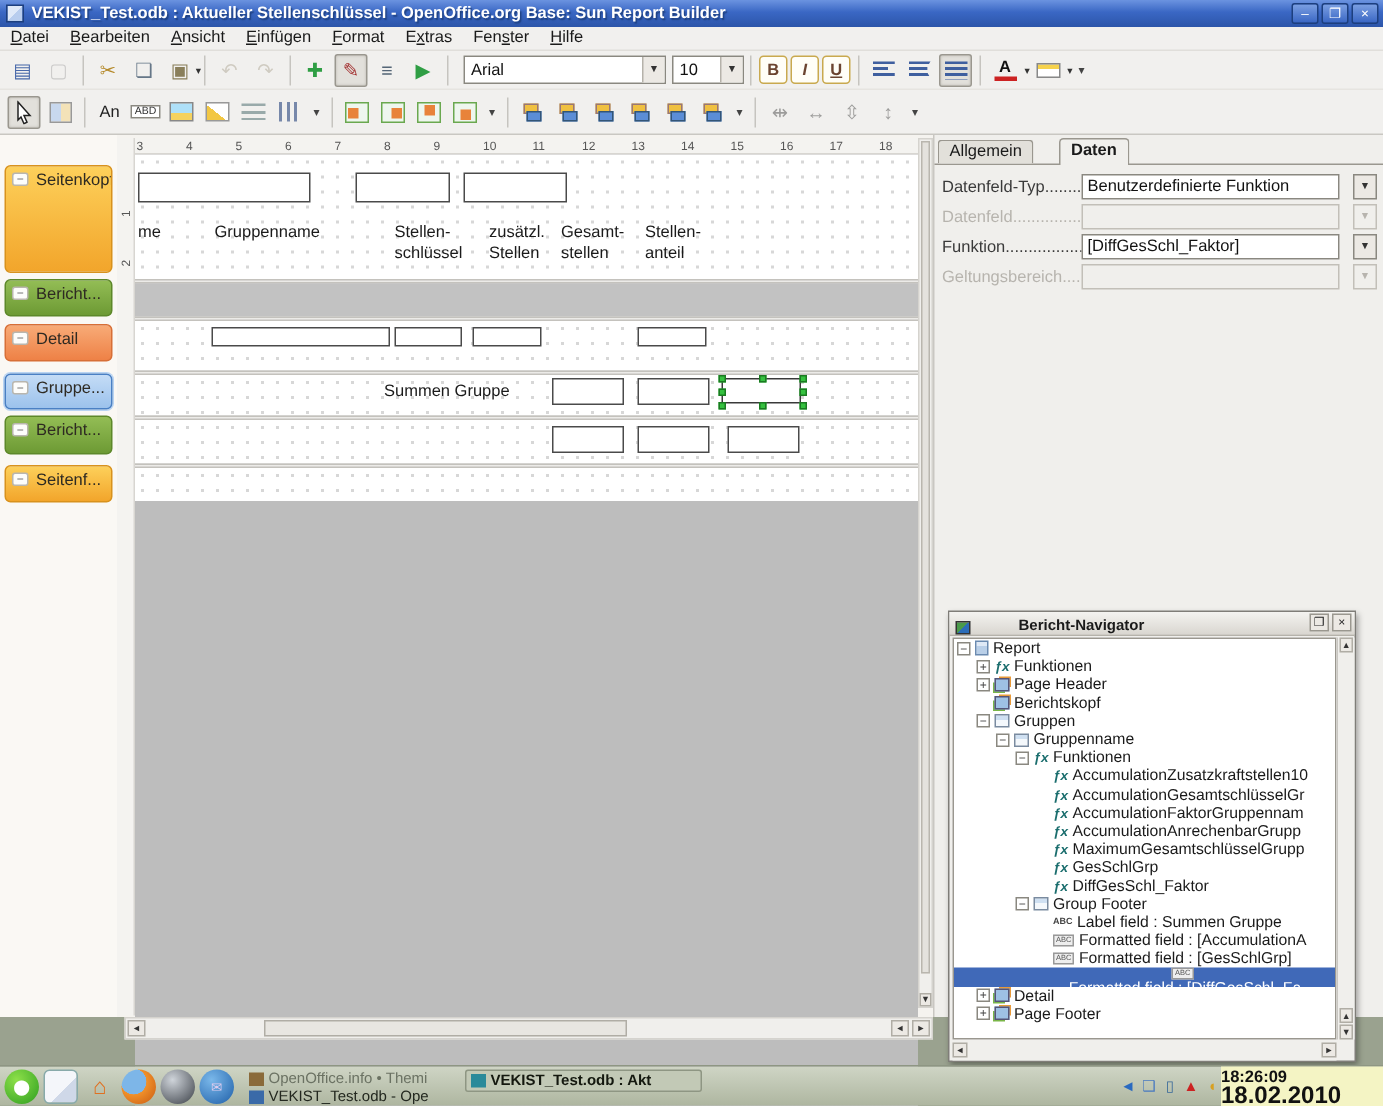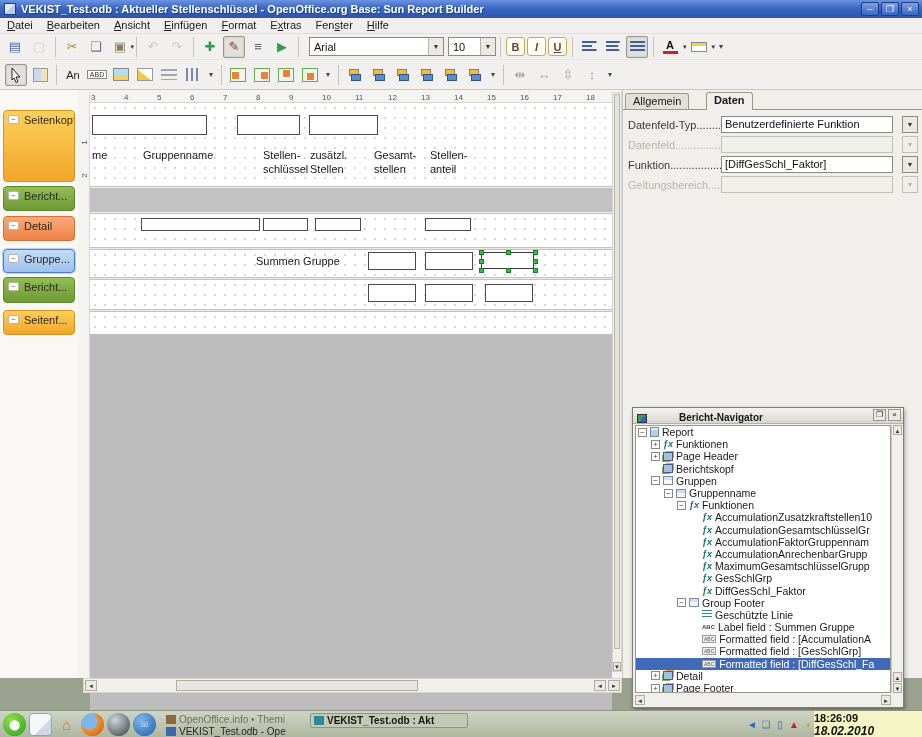--- a/index.html
+++ b/index.html
@@ -141,21 +141,21 @@
   .l-sphere { background:radial-gradient(circle at 35% 30%,#cfd4da,#3a3f46); border-radius:50%; }
   .l-tbird { background:radial-gradient(circle at 35% 30%,#7ab8ea,#1f5fa8); border-radius:50%; color:#dce; font-size:9px; }
   .task { position:absolute; height:12px; display:flex; align-items:center; font-size:10px; overflow:hidden; white-space:nowrap; }
   .task .tico { width:10px; height:9px; margin-right:3px; flex:none; }
   .task.dim { color:#6b7263; }
   .task.norm { color:#23281f;text-align:center; }
   .task.active { font-weight:bold; color:#14180f; background:#c2c9b6; border:1px solid #8e9683; border-radius:2px; padding:0 3px; height:15px; }
   .trayico { position:absolute; top:7px; width:14px; height:14px; font-size:10px; line-height:14px; text-align:center; }
   #clock { position:absolute; right:0; top:0; width:108px; height:27px; background:#f4f4c4; text-align:left; padding:1px 4px 0 0; font-weight:bold; color:#111; }
   #clock .tm { font-size:11px; line-height:13px; }
-  #clock .dt { font-size:12px; line-height:12px;font-style:italic; }
+  #clock .dt { font-size:16px; line-height:12px; }
 </style>
 </head>
 <body>
 
 <div id="screen">
 
   <div id="titlebar">
     <div id="title-icon"></div>
     <div id="title-text">VEKIST_Test.odb : Aktueller Stellenschlüssel - OpenOffice.org Base: Sun Report Builder</div>
     <div id="win-buttons">
@@ -332,21 +332,21 @@
     <div id="canvas">
 
     <div class="csection" style="top: 0px; height: 83px;">
           <div class="rbox" style="left: 2px; top: 12px; width: 115px; height: 20px;"></div>
           <div class="rbox" style="left: 147px; top: 12px; width: 63px; height: 20px;"></div>
           <div class="rbox" style="left: 219px; top: 12px; width: 69px; height: 20px;"></div>
           <div class="rlabel" style="left: 2px; top: 45px;">me</div>
           <div class="rlabel" style="left: 53px; top: 45px;">Gruppenname</div>
           <div class="rlabel" style="left: 173px; top: 45px;">Stellen-
 schlüssel</div>
-          <div class="rlabel" style="left: 220px; top: 45px;">zusätzl.
+          <div class="rlabel" style="left: 236px; top: 45px;">zusätzl.
 Stellen</div>
           <div class="rlabel" style="left: 284px; top: 45px;">Gesamt-
 stellen</div>
           <div class="rlabel" style="left: 340px; top: 45px;">Stellen-
 anteil</div>
         </div>
         <div class="cdivider" style="top: 83px; height: 3px;"></div>
         <div class="graybar" style="top: 86px; height: 22px;"></div>
         <div class="cdivider" style="top: 108px; height: 3px;"></div>
         <div class="csection" style="top: 111px; height: 33px;">
@@ -505,39 +505,34 @@
           <span class="ticon ti-fx">ƒx</span>
           <span>DiffGesSchl_Faktor</span>
         </div>
         <div class="trow" style="padding-left: 41px;">
           <div class="toggle">−</div>
           <span class="ticon ti-group"></span>
           <span>Group Footer</span>
         </div>
         <div class="trow" style="padding-left: 54px;">
           <div style="width: 12px; flex: 0 0 auto;"></div>
-          <span class="ticon ti-line"></span>
-          <span>Geschützte Linie</span>
-        </div>
-        <div class="trow" style="padding-left: 54px;">
-          <div style="width: 12px; flex: 0 0 auto;"></div>
           <span class="ticon ti-abc">ABC</span>
           <span>Label field : Summen Gruppe</span>
         </div>
         <div class="trow" style="padding-left: 54px;">
           <div style="width: 12px; flex: 0 0 auto;"></div>
           <span class="ticon ti-ffield">ABC</span>
           <span>Formatted field : [AccumulationA</span>
         </div>
         <div class="trow" style="padding-left: 54px;">
           <div style="width: 12px; flex: 0 0 auto;"></div>
           <span class="ticon ti-ffield">ABC</span>
           <span>Formatted field : [GesSchlGrp]</span>
         </div>
-        <div class="trow sel" style="padding-left: 54px;">
+        <div class="trow sel" style="padding-left: 54px; flex-direction: column;">
           <div style="width: 12px; flex: 0 0 auto;"></div>
           <span class="ticon ti-ffield">ABC</span>
           <span>Formatted field : [DiffGesSchl_Fa</span>
         </div>
         <div class="trow" style="padding-left: 15px;">
           <div class="toggle">+</div>
           <span class="ticon ti-sect"></span>
           <span>Detail</span>
         </div>
         <div class="trow" style="padding-left: 15px;">

